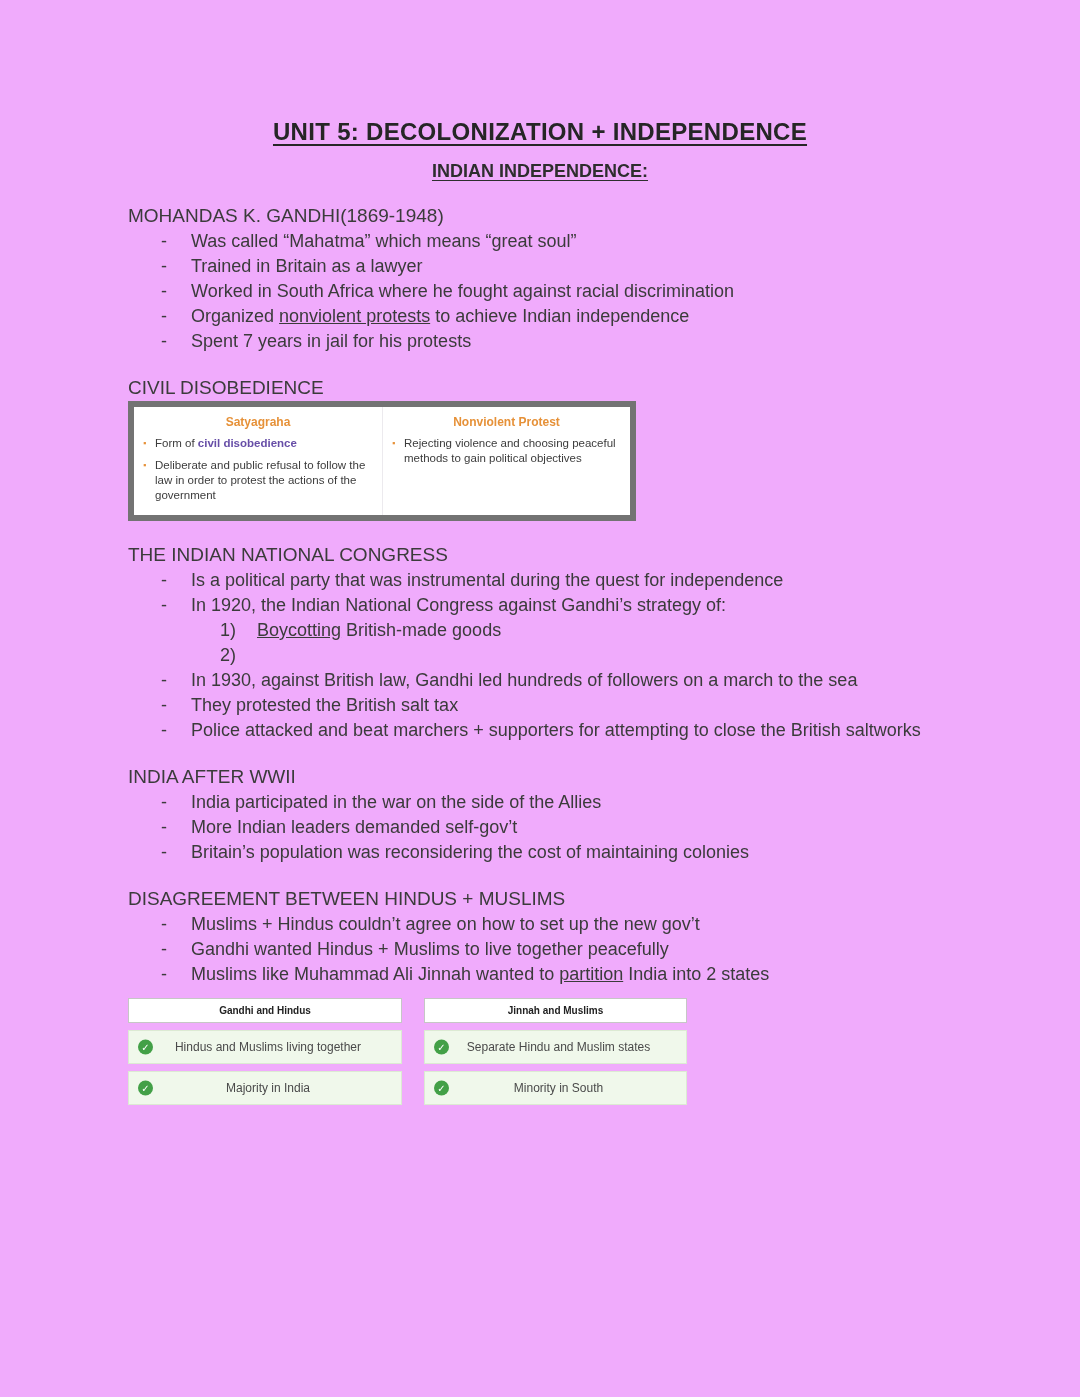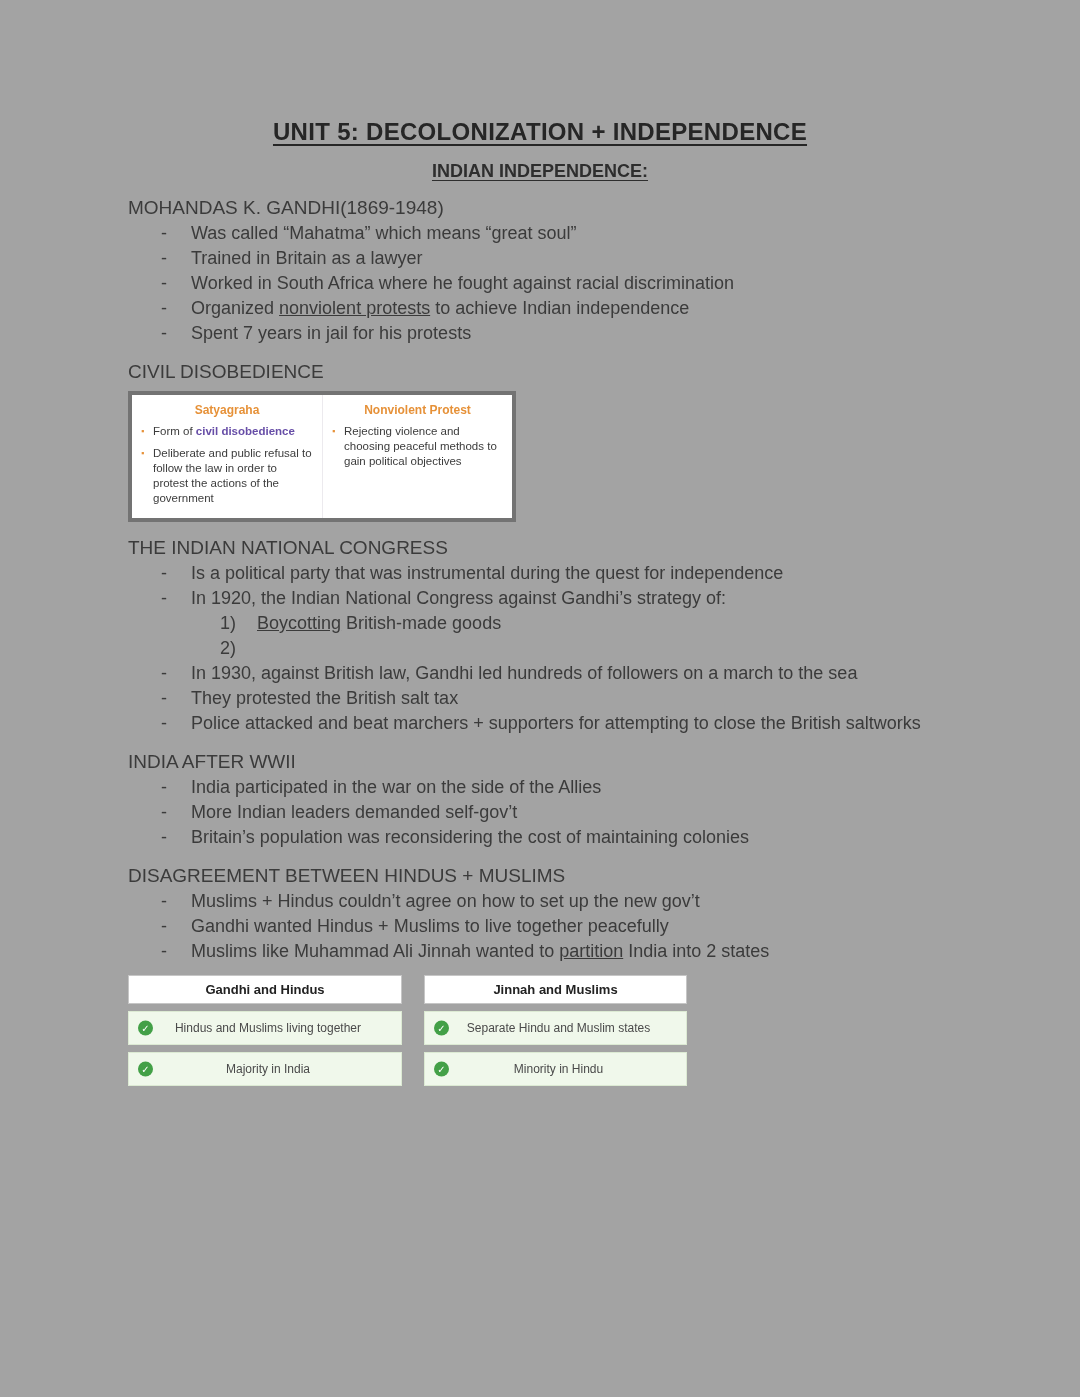--- a/index.html
+++ b/index.html
@@ -1,66 +1,66 @@
 <!DOCTYPE html>
 <html><head>
 <meta charset="utf-8">
 <style>
   * { box-sizing: border-box; margin: 0; padding: 0; }
   html, body { background: #d9d2e8; }
   .page {
     width: 1080px; height: 1397px;
     margin: 0 auto;
-    background: #a3a3a3;
+    background: #f0abfc;
     font-family: "Liberation Sans", "DejaVu Sans", sans-serif;
     color: #3b3b3b;
     overflow: hidden;
     position: relative;
   }
   .title { padding-top: 118px; text-align: center; }
   .title .txt {
     font-size: 24px; font-weight: 700; color: #262626;
     text-decoration: underline; text-underline-offset: 4px; letter-spacing: .3px;
   }
   .subtitle { margin-top: 15px; text-align: center; }
   .subtitle .txt {
     font-size: 18px; font-weight: 700; color: #2e2e2e;
     text-decoration: underline; text-underline-offset: 3px;
   }
   .content { padding: 0 128px; }
-  .h { margin-top: 13px; font-size: 19px; line-height: 26px; color: #3b3b3b; }
+  .h { margin-top: 21px; font-size: 19px; line-height: 26px; color: #3b3b3b; }
   .b, .num { display: flex; font-size: 18px; line-height: 25px; color: #3b3b3b; }
   .b .dash { flex: 0 0 30px; margin-left: 33px; }
   .b .t { flex: 1; }
   .num .mark { flex: 0 0 37px; margin-left: 92px; }
   .num .t { flex: 1; }
   .u { text-decoration: underline; }
   .w620 { max-width: 620px; }
   .w700 { max-width: 700px; }
   .w730 { max-width: 730px; }
 
   
   .ctable {
-    margin-top: 6px; width: 388px; display: flex;
-    background: #ffffff; border: 4px solid #737373;
+    width: 508px; display: flex;
+    background: #ffffff; border: 6px solid #737373;
   }
   .ccell { width: 50%; padding: 5px 9px 12px; }
   .ccell + .ccell { border-left: 1px solid #eceaee; }
   .chead { text-align: center; font-size: 12px; font-weight: 700; color: #e69138; margin: 3px 0 5px; }
   .citem { display: flex; font-size: 11.5px; line-height: 15px; color: #3c3c3c; margin-top: 7px; }
   .citem .sq { color: #e69138; flex: 0 0 12px; font-size: 9px; line-height: 15px; }
   .cbold { font-weight: 700; color: #674ea7; }
 
   
   .cmp { margin-top: 11px; display: flex; gap: 22px; }
   .cmp-t { width: 274px; }
   .cmp-t.right { width: 263px; }
   .cmp-h {
     background: #ffffff; border: 1px solid #c6c6c6;
-    text-align: center; font-size: 13px; font-weight: 700; color: #222222;
+    text-align: center; font-size: 10px; font-weight: 700; color: #222222;
     padding: 6px 0;
   }
   .cmp-r {
     position: relative; margin-top: 7px;
     background: #f0f8eb; border: 1px solid #dcead3;
     text-align: center; font-size: 12px; color: #4a4a4a;
     padding: 9px 24px 9px 30px;
   }
   .cmp-r .chk {
     position: absolute; left: 9px; top: 50%; transform: translateY(-50%);
@@ -209,19 +209,19 @@
         </div>
       </div>
       <div class="cmp-t right">
         <div class="cmp-h">Jinnah and Muslims</div>
         <div class="cmp-r">
           <span class="chk">✓</span>
           <span>Separate Hindu and Muslim states</span>
         </div>
         <div class="cmp-r">
           <span class="chk">✓</span>
-          <span>Minority in Hindu</span>
+          <span>Minority in South</span>
         </div>
       </div>
     </div>
 
   </div>
 </div>
 
 </body></html>

